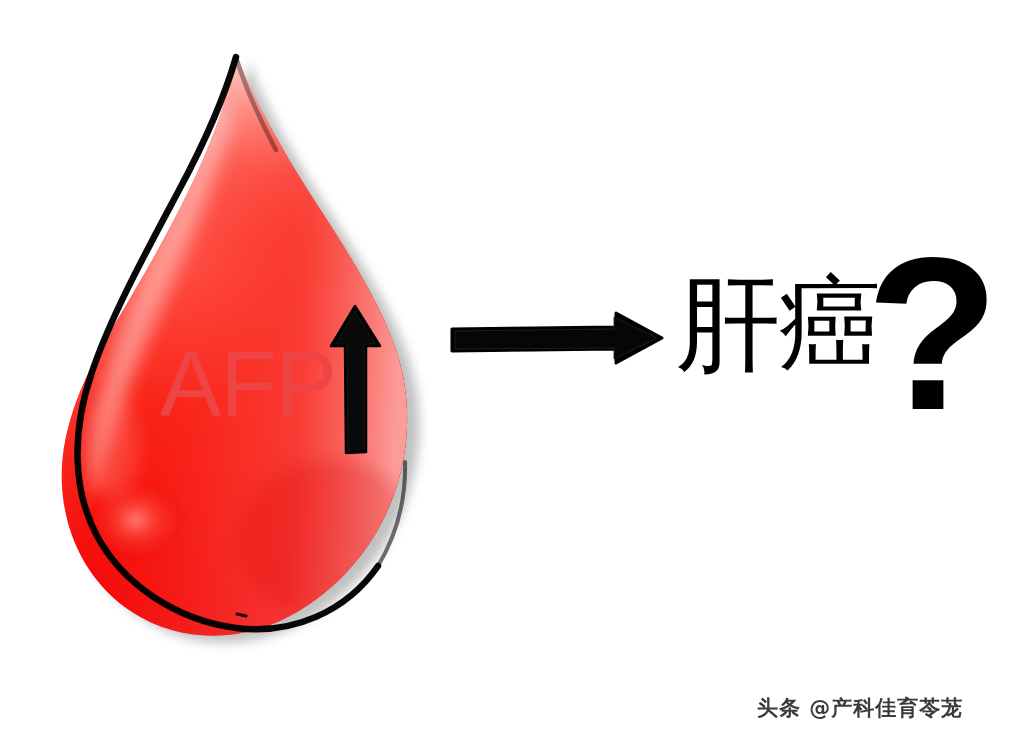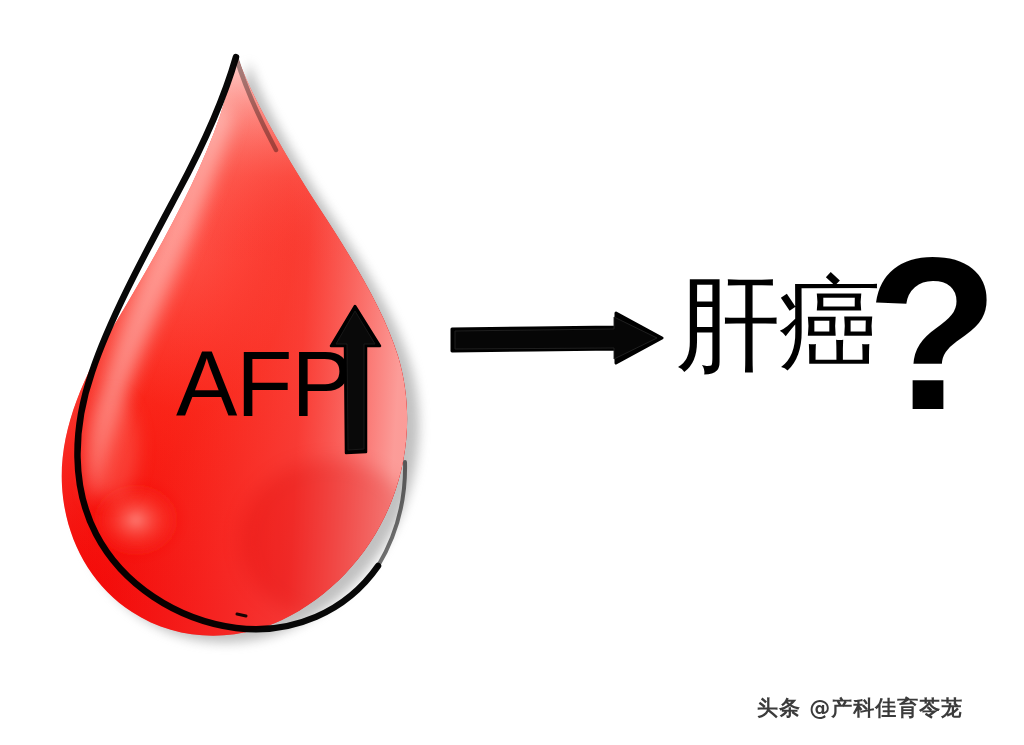--- a/index.html
+++ b/index.html
@@ -35,24 +35,23 @@
 
   
   .afp-label {
     position: absolute;
     left: 160px;
     top: 338px;
     font-family: "Liberation Sans", sans-serif;
     font-size: 92px;
     font-weight: 400;
     letter-spacing: -1px;
-    color: #000000;
+    color: #ef4444;
     line-height: 1;
     user-select: none;
-    margin-left: 16px;
   }
 
   
   .diagnosis-text {
     position: absolute;
     left: 676px;
     top: 272px;
     font-family: "DejaVu Sans", "Liberation Sans", sans-serif;
     font-size: 104px;
     font-weight: 400;

